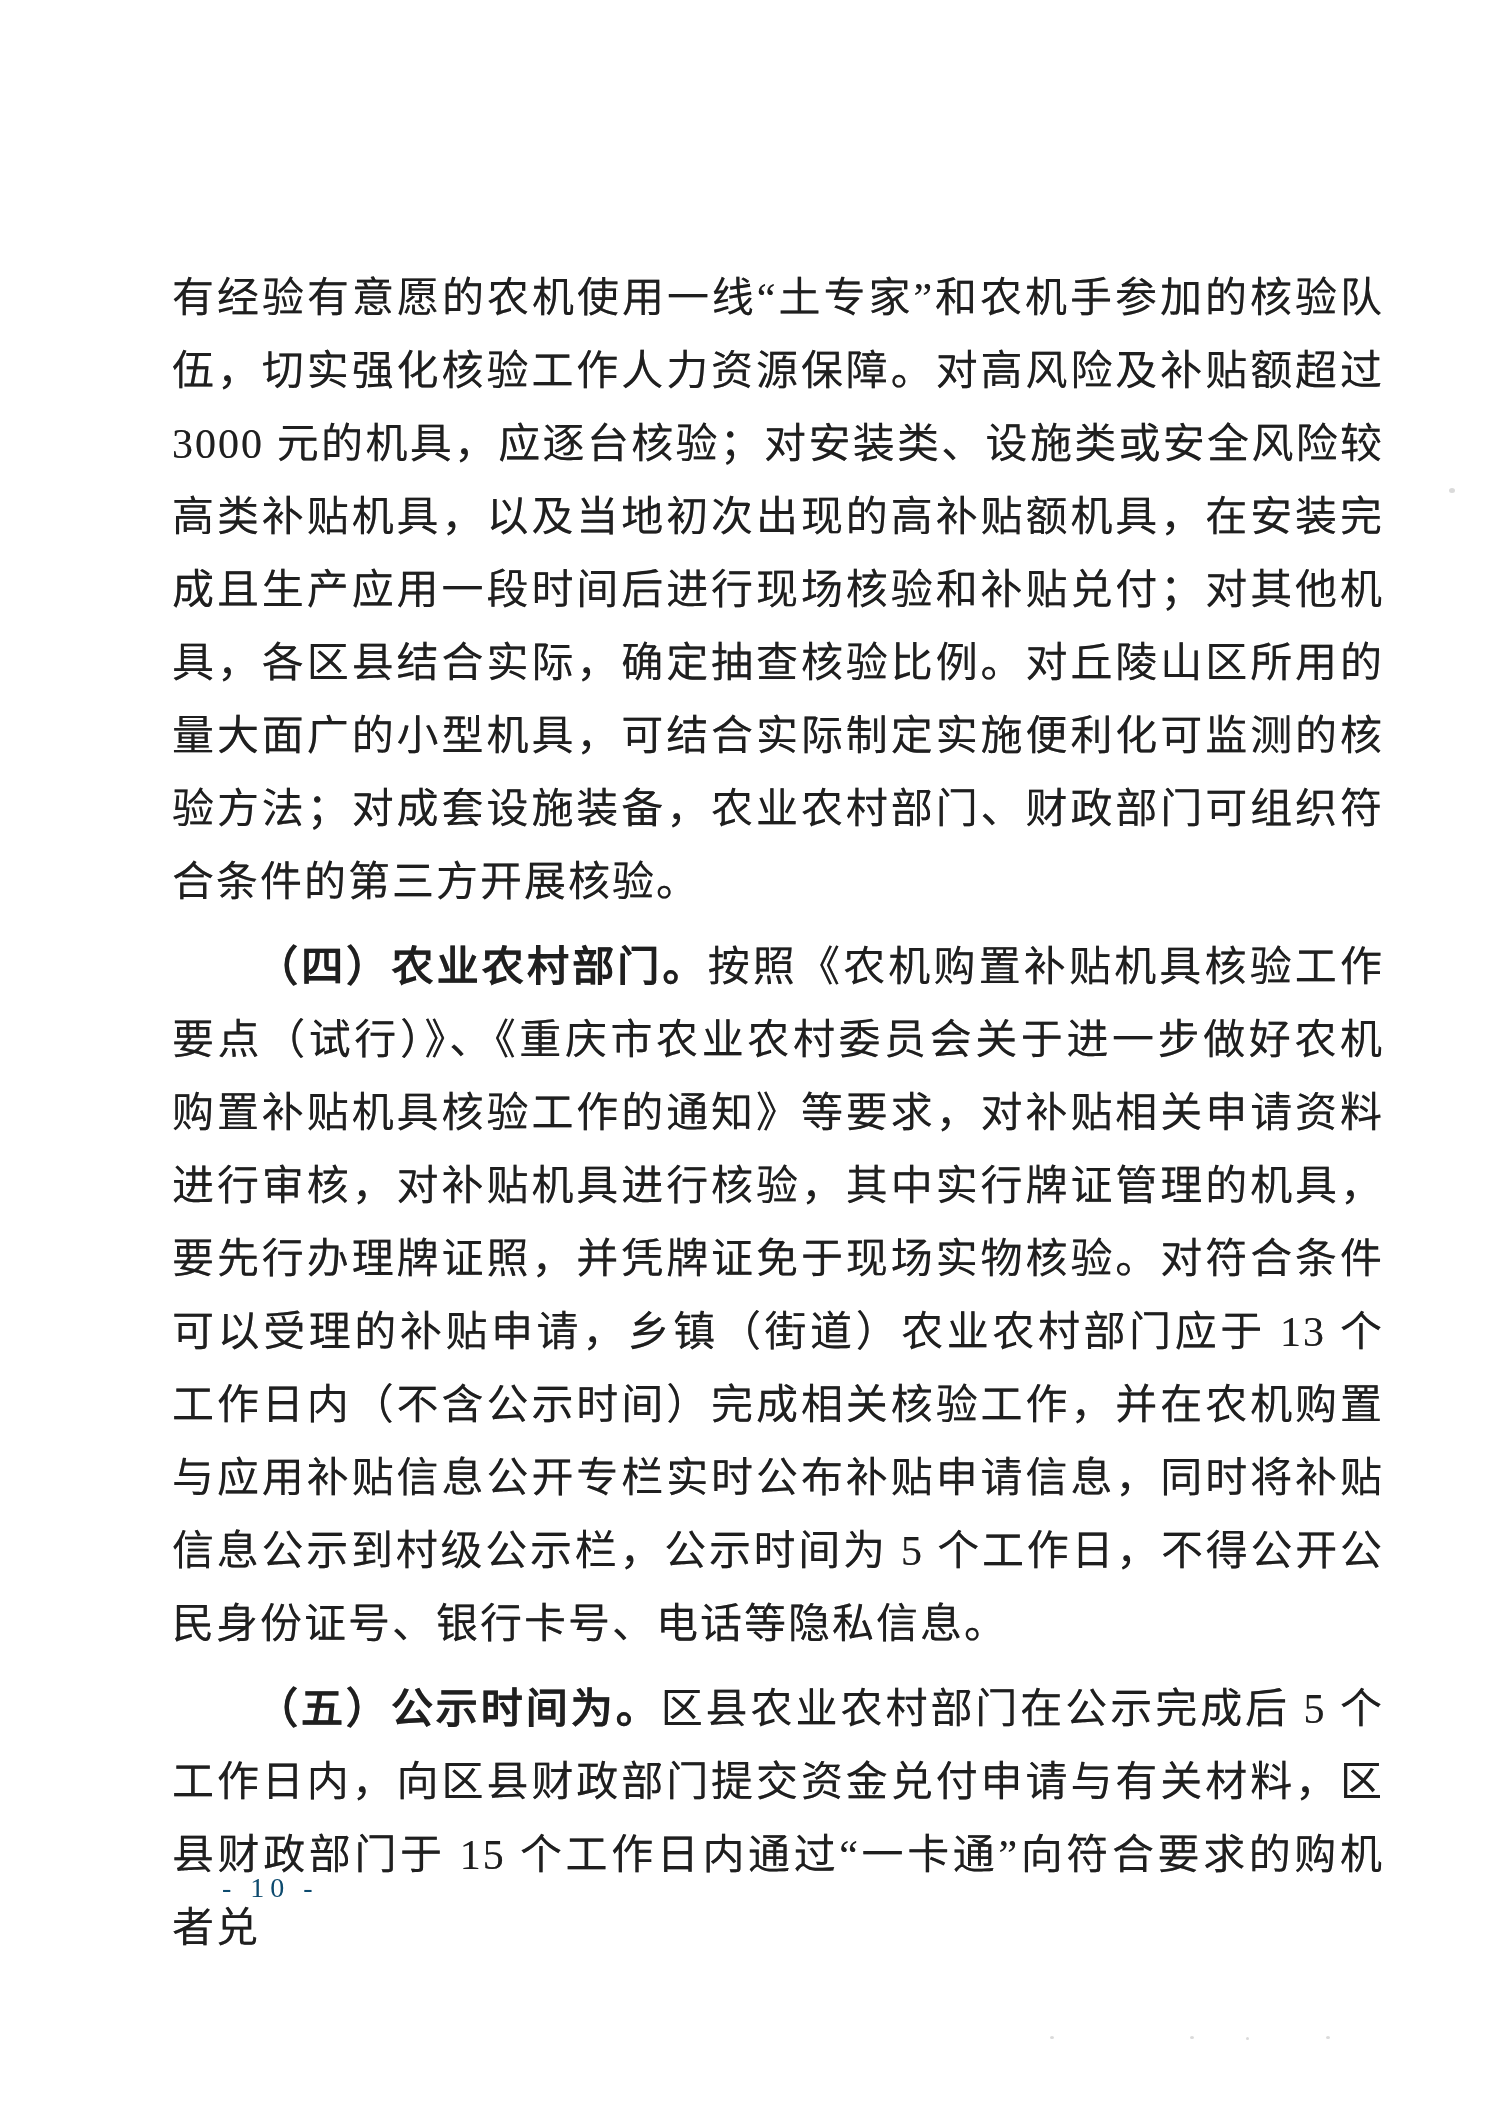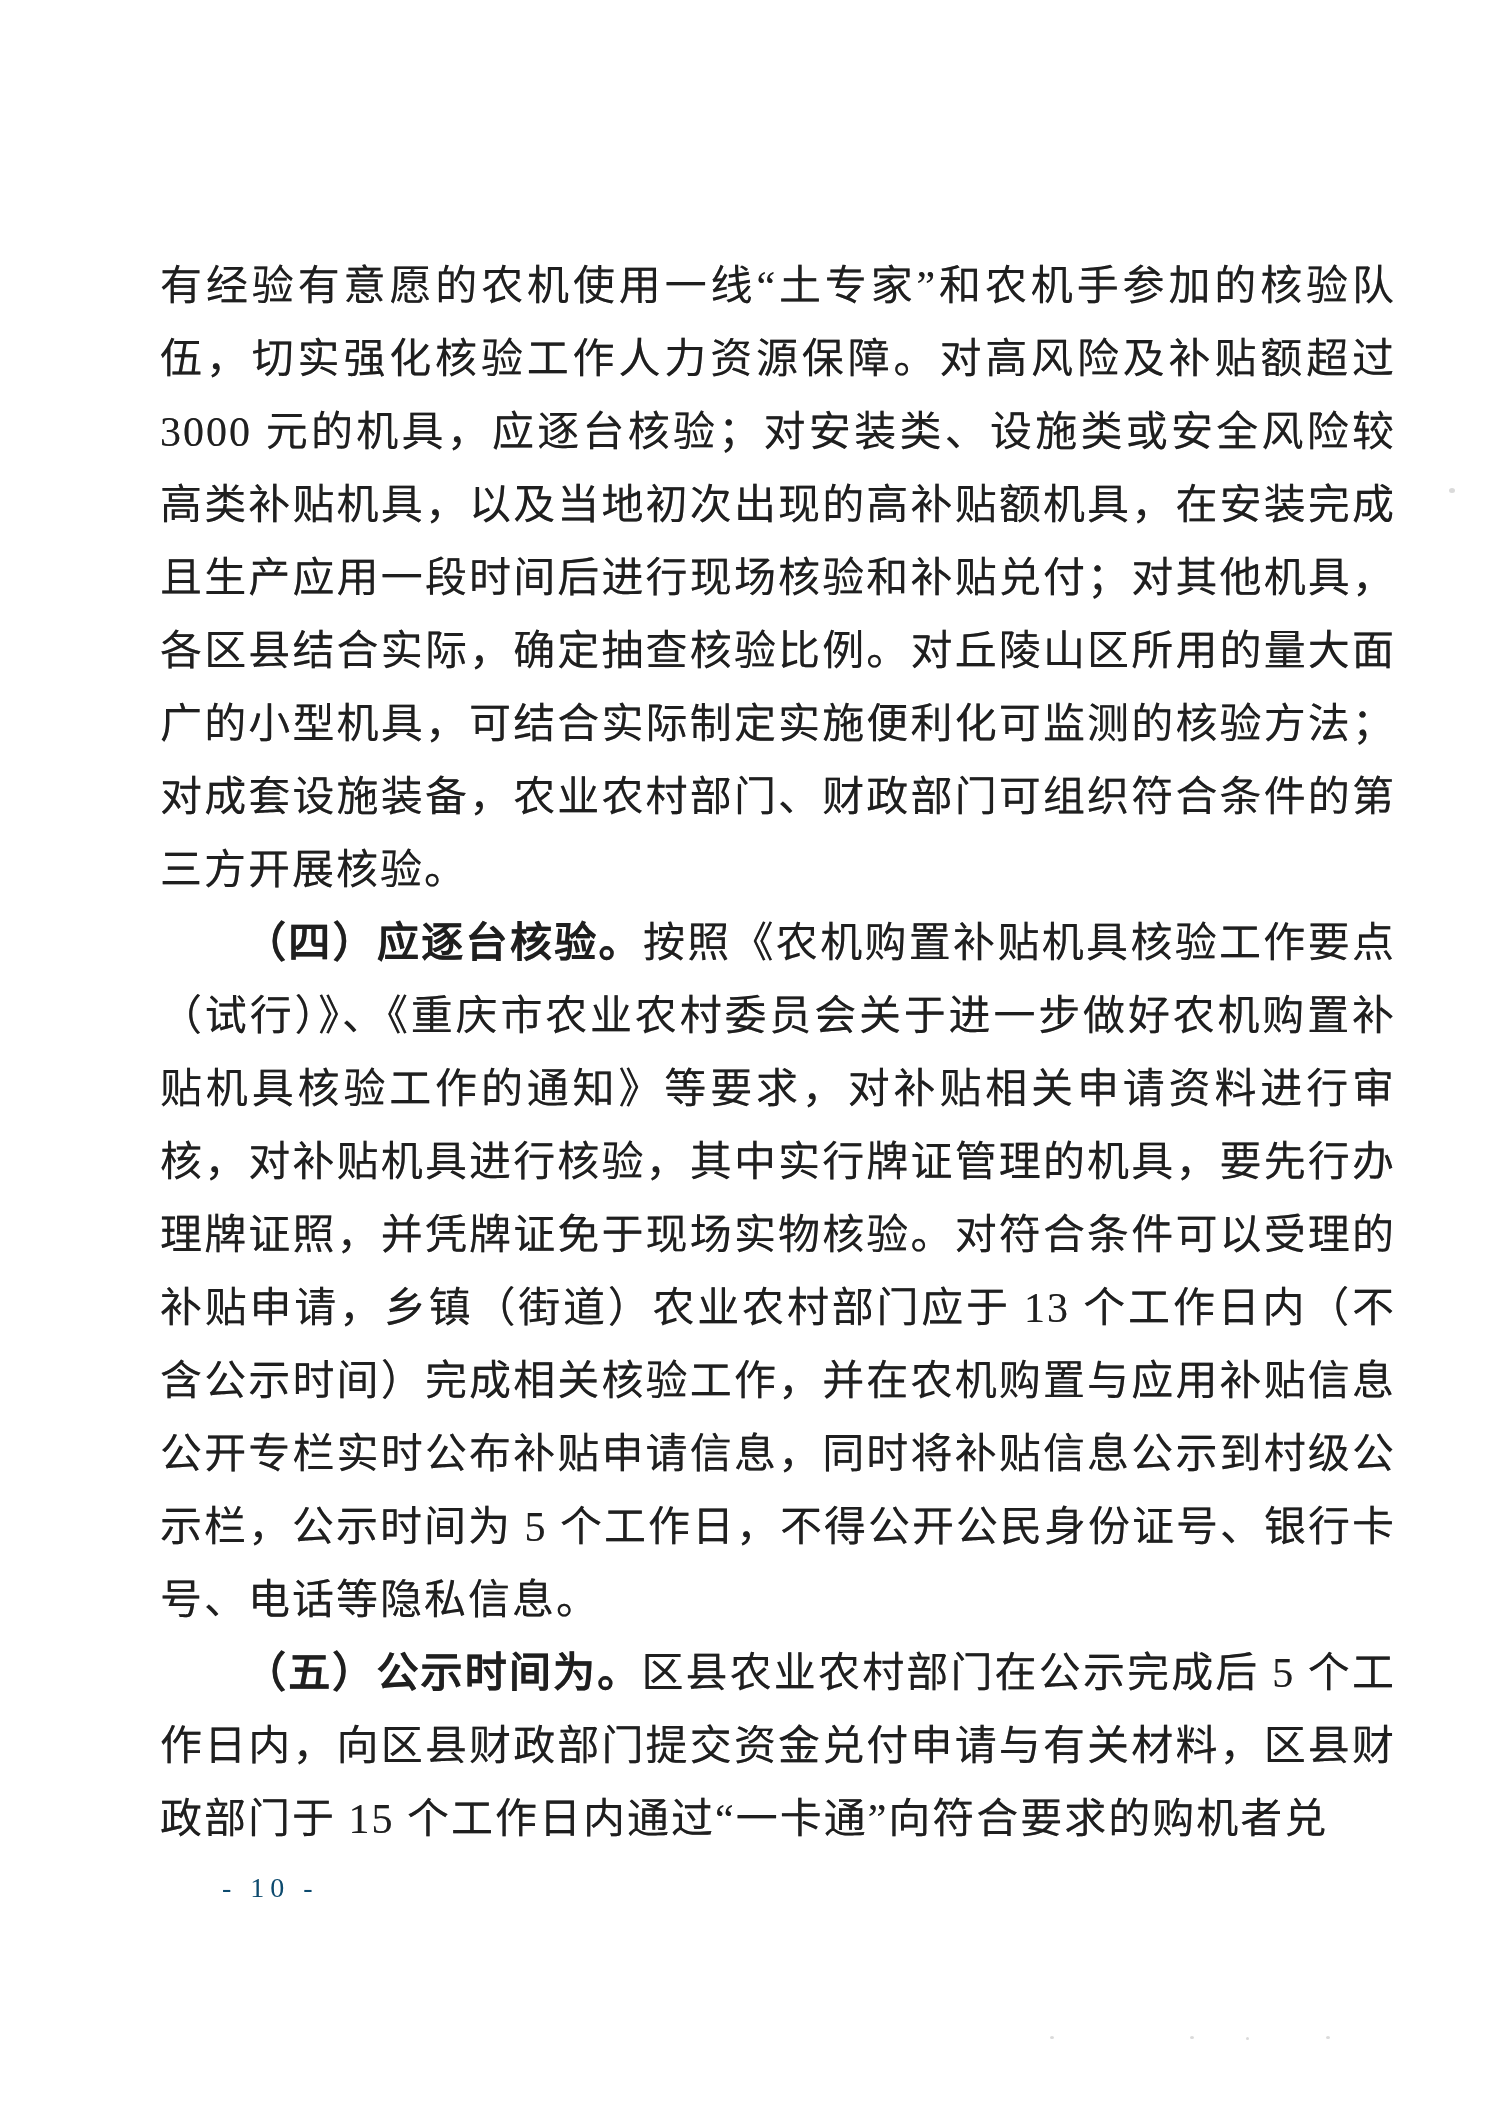--- a/index.html
+++ b/index.html
@@ -23,21 +23,21 @@
     left: 160px;
     width: 1236px;
     font-size: 42px;
     line-height: 73px;
     letter-spacing: 2px;
     text-align: justify;
     text-justify: inter-ideograph;
     text-shadow: 0 0 0.6px rgba(30,30,30,0.55);
   }
   .para {
-    margin: 0;
+    margin: 12px;
     padding: 0;
   }
   .para.indent {
     text-indent: 2em;
   }
   .lead {
     font-weight: 700;
   }
   .page-number {
     position: absolute;
@@ -60,21 +60,21 @@
 </style>
 </head>
 <body>
 
 <div class="page">
 
   <main class="text-block">
 
     <p class="para"><span class="lead"></span><span>有经验有意愿的农机使用一线“土专家”和农机手参加的核验队伍，切实强化核验工作人力资源保障。对高风险及补贴额超过 3000 元的机具，应逐台核验；对安装类、设施类或安全风险较高类补贴机具，以及当地初次出现的高补贴额机具，在安装完成且生产应用一段时间后进行现场核验和补贴兑付；对其他机具，各区县结合实际，确定抽查核验比例。对丘陵山区所用的量大面广的小型机具，可结合实际制定实施便利化可监测的核验方法；对成套设施装备，农业农村部门、财政部门可组织符合条件的第三方开展核验。</span></p>
 
-    <p class="para indent"><span class="lead">（四）应逐台核验。</span><span>按照《农机购置补贴机具核验工作要点（试行）》、《重庆市农业农村委员会关于进一步做好农机购置补贴机具核验工作的通知》等要求，对补贴相关申请资料进行审核，对补贴机具进行核验，其中实行牌证管理的机具，要先行办理牌证照，并凭牌证免于现场实物核验。对符合条件可以受理的补贴申请，乡镇（街道）农业农村部门应于 13 个工作日内（不含公示时间）完成相关核验工作，并在农机购置与应用补贴信息公开专栏实时公布补贴申请信息，同时将补贴信息公示到村级公示栏，公示时间为 5 个工作日，不得公开公民身份证号、银行卡号、电话等隐私信息。</span></p>
+    <p class="para indent"><span class="lead">（四）农业农村部门。</span><span>按照《农机购置补贴机具核验工作要点（试行）》、《重庆市农业农村委员会关于进一步做好农机购置补贴机具核验工作的通知》等要求，对补贴相关申请资料进行审核，对补贴机具进行核验，其中实行牌证管理的机具，要先行办理牌证照，并凭牌证免于现场实物核验。对符合条件可以受理的补贴申请，乡镇（街道）农业农村部门应于 13 个工作日内（不含公示时间）完成相关核验工作，并在农机购置与应用补贴信息公开专栏实时公布补贴申请信息，同时将补贴信息公示到村级公示栏，公示时间为 5 个工作日，不得公开公民身份证号、银行卡号、电话等隐私信息。</span></p>
 
     <p class="para indent"><span class="lead">（五）公示时间为。</span><span>区县农业农村部门在公示完成后 5 个工作日内，向区县财政部门提交资金兑付申请与有关材料，区县财政部门于 15 个工作日内通过“一卡通”向符合要求的购机者兑</span></p>
 
   </main>
 
   <div class="page-number">- 10 -</div>
 
   <div class="speck s1"></div>
   <div class="speck s2"></div>
   <div class="speck s3"></div>

